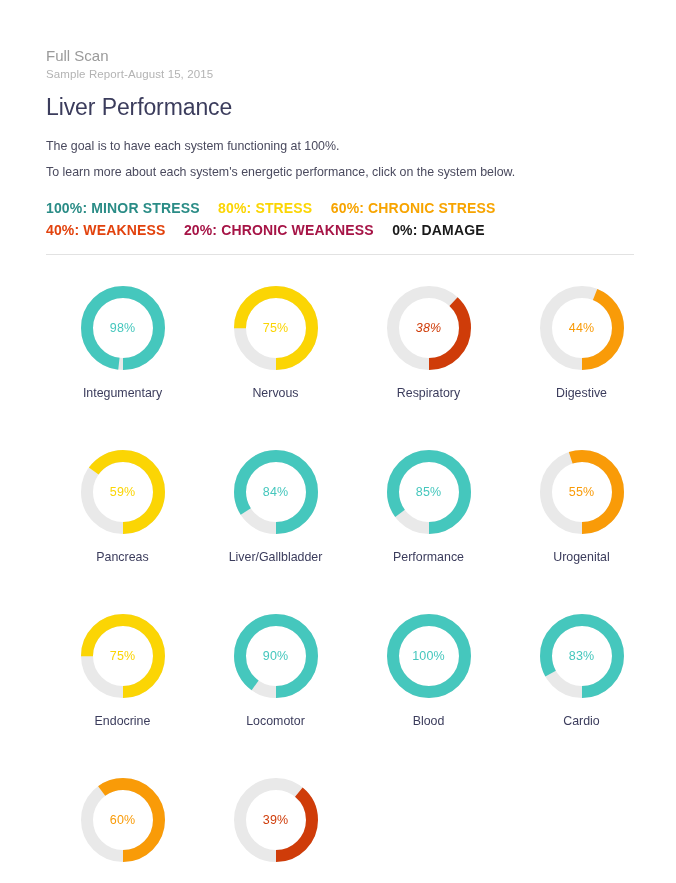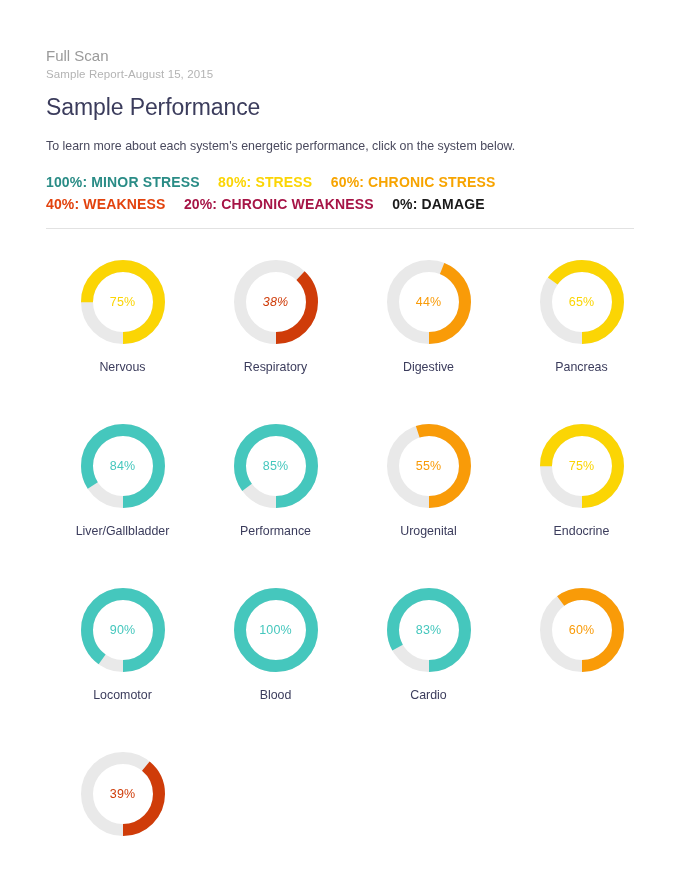--- a/index.html
+++ b/index.html
@@ -124,33 +124,44 @@
   }
 </style>
 </head>
 <body>
 
 <div class="page">
 
   <div>
     <div class="report-kicker">Full Scan</div>
     <div class="report-sub">Sample Report-August 15, 2015</div>
-    <h1 class="page-title">Sample Performance</h1>
+    <h1 class="page-title">Liver Performance</h1>
+    <div class="intro-line">The goal is to have each system functioning at 100%.</div>
     <div class="intro-line second">To learn more about each system's energetic performance, click on the system below.</div>
   </div>
 
   <div class="legend" id="legend"><span class="legend-item" style="color: rgb(42, 140, 134);">100%: MINOR STRESS</span> <span class="legend-item" style="color: rgb(251, 213, 4);">80%: STRESS</span> <span class="legend-item" style="color: rgb(247, 164, 0);">60%: CHRONIC STRESS</span> <span class="legend-item" style="color: rgb(226, 66, 13);">40%: WEAKNESS</span> <span class="legend-item" style="color: rgb(166, 20, 70);">20%: CHRONIC WEAKNESS</span> <span class="legend-item" style="color: rgb(26, 26, 26);">0%: DAMAGE</span> </div>
 
   <div class="divider"></div>
 
   <div class="gauge-grid" id="gauge-grid">
       <div class="gauge-cell">
         <div class="gauge">
           <svg viewBox="0 0 84 84">
             <circle cx="42" cy="42" r="36" fill="none" stroke="#e9e9e9" stroke-width="12"></circle>
+            <circle cx="42" cy="42" r="36" fill="none" stroke="#45c7bd" stroke-width="12" stroke-dasharray="221.6707776372958 5.523893421169306" transform="rotate(90 42 42) scale(1,-1) translate(0,-84)"></circle>
+          </svg>
+          <div class="gauge-value" style="color: rgb(69, 199, 189);">98%</div>
+        </div>
+        <div class="gauge-label">Integumentary</div>
+      </div>
+      <div class="gauge-cell">
+        <div class="gauge">
+          <svg viewBox="0 0 84 84">
+            <circle cx="42" cy="42" r="36" fill="none" stroke="#e9e9e9" stroke-width="12"></circle>
             <circle cx="42" cy="42" r="36" fill="none" stroke="#fbd504" stroke-width="12" stroke-dasharray="169.64600329384882 57.548667764616276" transform="rotate(90 42 42) scale(1,-1) translate(0,-84)"></circle>
           </svg>
           <div class="gauge-value" style="color: rgb(251, 213, 4);">75%</div>
         </div>
         <div class="gauge-label">Nervous</div>
       </div>
       <div class="gauge-cell">
         <div class="gauge">
           <svg viewBox="0 0 84 84">
             <circle cx="42" cy="42" r="36" fill="none" stroke="#e9e9e9" stroke-width="12"></circle>
@@ -169,21 +180,21 @@
           <div class="gauge-value" style="color: rgb(249, 155, 8);">44%</div>
         </div>
         <div class="gauge-label">Digestive</div>
       </div>
       <div class="gauge-cell">
         <div class="gauge">
           <svg viewBox="0 0 84 84">
             <circle cx="42" cy="42" r="36" fill="none" stroke="#e9e9e9" stroke-width="12"></circle>
             <circle cx="42" cy="42" r="36" fill="none" stroke="#fbd504" stroke-width="12" stroke-dasharray="147.02653618800232 80.16813487046278" transform="rotate(90 42 42) scale(1,-1) translate(0,-84)"></circle>
           </svg>
-          <div class="gauge-value" style="color: rgb(251, 213, 4);">65%</div>
+          <div class="gauge-value" style="color: rgb(251, 213, 4);">59%</div>
         </div>
         <div class="gauge-label">Pancreas</div>
       </div>
       <div class="gauge-cell">
         <div class="gauge">
           <svg viewBox="0 0 84 84">
             <circle cx="42" cy="42" r="36" fill="none" stroke="#e9e9e9" stroke-width="12"></circle>
             <circle cx="42" cy="42" r="36" fill="none" stroke="#45c7bd" stroke-width="12" stroke-dasharray="190.0035236891107 37.191147369354425" transform="rotate(90 42 42) scale(1,-1) translate(0,-84)"></circle>
           </svg>
           <div class="gauge-value" style="color: rgb(69, 199, 189);">84%</div>

